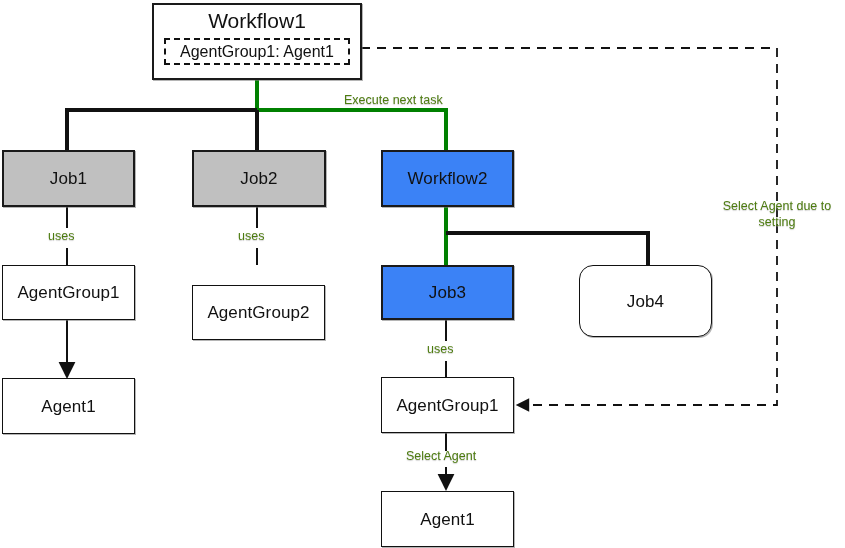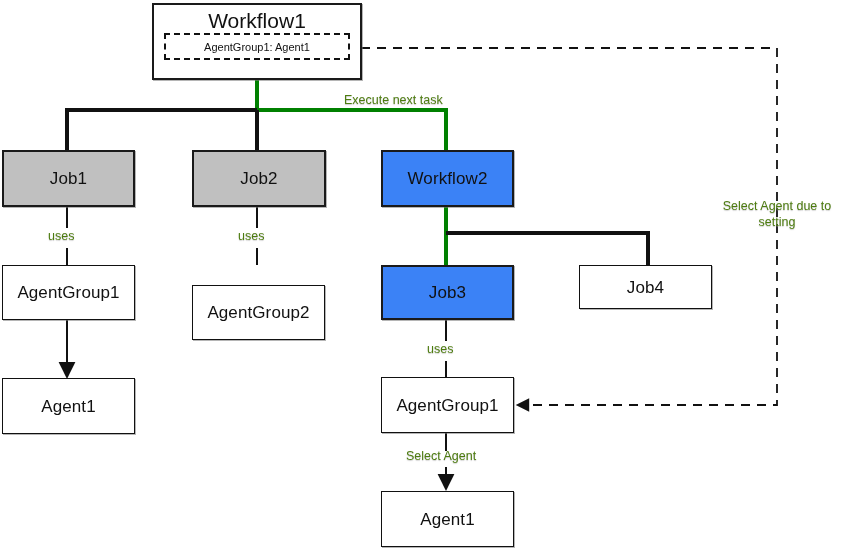--- a/index.html
+++ b/index.html
@@ -45,30 +45,31 @@
 
   .wf-root {
     flex-direction: column;
     justify-content: flex-start;
     padding-top: 4px;
     border-width: 2px;
   }
   .wf-root .wf-title {
     font-size: 21px;
     line-height: 1.15;
+    margin-bottom: 5px;
   }
   .wf-root .wf-inner {
     border: 2px dashed #111111;
     box-sizing: border-box;
     width: 186px;
     height: 27px;
     display: flex;
     align-items: center;
     justify-content: center;
-    font-size: 11px;
+    font-size: 16px;
     background: #ffffff;
   }
   .edge-label {
     position: absolute;
     font-size: 12.5px;
     color: #4d7c0f;
     background: transparent;
     white-space: nowrap;
     z-index: 4;
     text-shadow: 0 1px 1px rgba(160,160,160,0.55);
@@ -160,21 +161,21 @@
   </div>
 
   <div class="node plain" style="left:192px; top:265px; width:133px; height:55px;margin-top:20px;">
     <span class="node-label">AgentGroup2</span>
   </div>
 
   <div class="node green" style="left:381px; top:265px; width:133px; height:55px;">
     <span class="node-label">Job3</span>
   </div>
 
-  <div class="node plain" style="left:579px; top:265px; width:133px; height:44px;">
+  <div class="node plain" style="left:579px; top:265px; width:133px; height:72px;border-radius:14px;">
     <span class="node-label">Job4</span>
   </div>
 
   <div class="node plain" style="left:2px; top:378px; width:133px; height:56px;">
     <span class="node-label">Agent1</span>
   </div>
 
   <div class="node plain" style="left:381px; top:377px; width:133px; height:56px;">
     <span class="node-label">AgentGroup1</span>
   </div>

